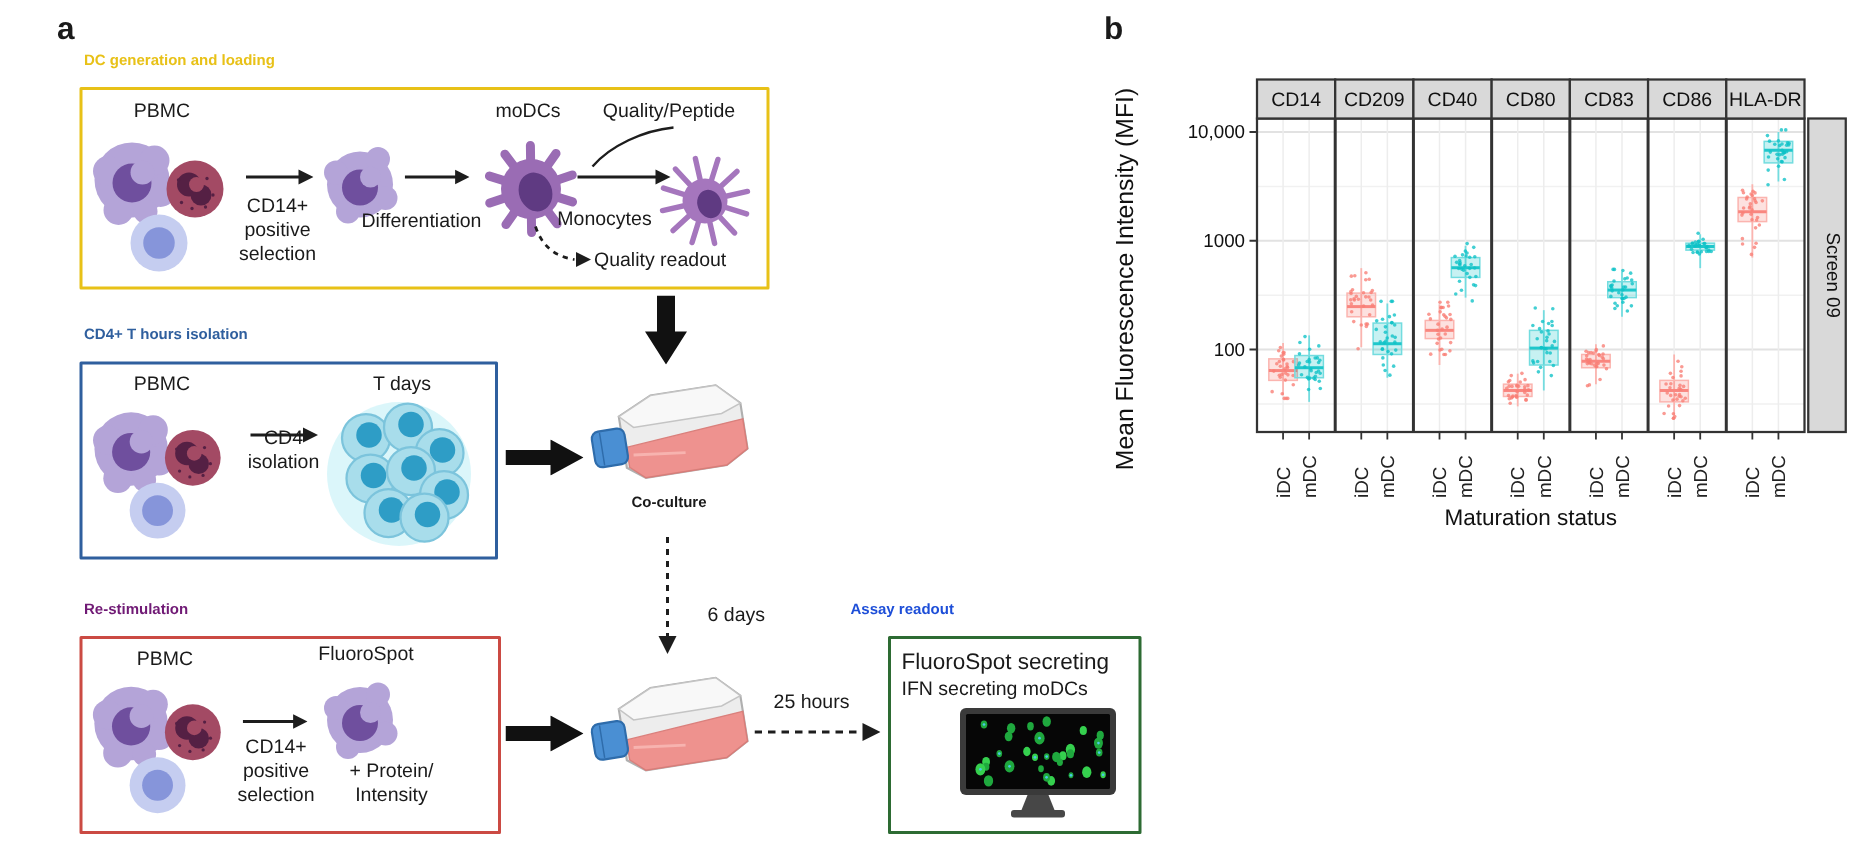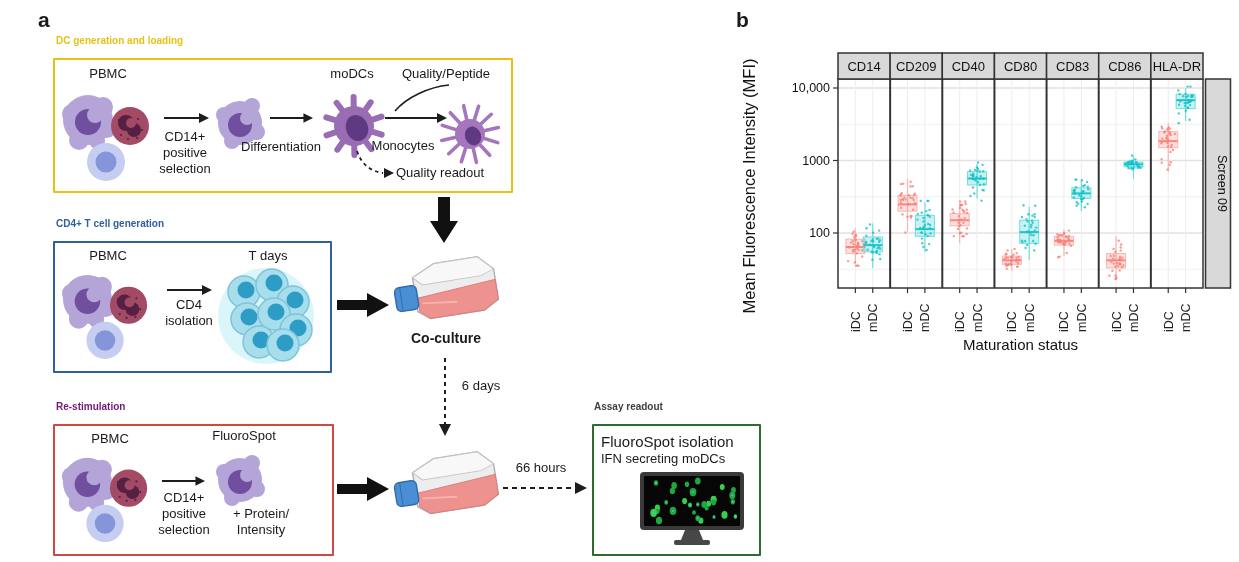--- a/index.html
+++ b/index.html
@@ -141,21 +141,21 @@
       </svg>
     </div>
   <div class="abs lbl" style="left:396px;top:165px;width:108px;text-align:left">Quality readout</div>
 
   <div class="abs icon" style="left:430px;top:197px;width:28px;height:46px">
       <svg viewBox="0 0 28 46">
         <polygon points="8,0 20,0 20,24 28,24 14,46 0,24 8,24" fill="#111"></polygon>
       </svg>
     </div>
 
-  <div class="abs sec-title" style="left: 56px; top: 218px; color: rgb(47, 95, 158);">CD4+ T cell generation</div>
+  <div class="abs sec-title" style="left: 56px; top: 218px; color: rgb(47, 95, 158);">CD4+ T hours isolation</div>
   <div class="abs sec-box" style="left: 53px; top: 241px; width: 275px; height: 128px; border-color: rgb(47, 95, 158);"></div>
 
   <div class="abs lbl" style="left:70px;top:248px;width:76px">PBMC</div>
   <div class="abs icon" style="left:58px;top:270px;width:98px;height:90px">
       <svg viewBox="0 0 100 92" preserveAspectRatio="xMidYMid meet">
     <g fill="#b4a4d8">
           <circle cx="30" cy="30" r="25"></circle>
           <circle cx="14" cy="24" r="10"></circle>
           <circle cx="45" cy="17" r="10"></circle>
       <circle cx="49" cy="38" r="10"></circle>
@@ -181,21 +181,21 @@
     <circle cx="48" cy="72" r="19" fill="#c5cdf0"></circle>
         <circle cx="48" cy="72" r="10.5" fill="#8695da"></circle>
   </svg>
     </div>
   <div class="abs icon" style="left:166px;top:284px;width:46px;height:12px">
       <svg viewBox="0 0 46 12">
         <line x1="1" y1="6" x2="37" y2="6" stroke="#1d1d1d" stroke-width="2"></line>
         <polygon points="36,1 46,6 36,11" fill="#1d1d1d"></polygon>
       </svg>
     </div>
-  <div class="abs lbl" style="left:150px;top:297px;width:78px">CD4
+  <div class="abs lbl" style="left:150px;top:284px;width:78px">CD4
 isolation</div>
   <div class="abs lbl" style="left:238px;top:248px;width:60px">T days</div>
   <div class="abs icon" style="left:214px;top:262px;width:102px;height:102px">
       <svg viewBox="0 0 102 102" preserveAspectRatio="xMidYMid meet">
     <circle cx="52" cy="54" r="48" fill="#bdeef5" opacity="0.55"></circle>
         <circle cx="30" cy="30" r="16" fill="#a8ddeb" stroke="#7cc4dc" stroke-width="1.5"></circle>
     <circle cx="32" cy="28" r="8.5" fill="#2e9dc6"></circle>
         <circle cx="58" cy="23" r="16" fill="#a8ddeb" stroke="#7cc4dc" stroke-width="1.5"></circle>
     <circle cx="60" cy="21" r="8.5" fill="#2e9dc6"></circle>
         <circle cx="79" cy="40" r="16" fill="#a8ddeb" stroke="#7cc4dc" stroke-width="1.5"></circle>
@@ -223,29 +223,29 @@
    <g transform="rotate(-9 60 40)">
     <path d="M28,22 L52,11 L98,11 L113,26 L113,58 L97,67 L40,67 L28,58 Z" fill="#ededed" stroke="#b0b0b0" stroke-width="1.5"></path>
     <path d="M28,22 L52,11 L98,11 L113,26 L99,31 L37,31 Z" fill="#f8f8f8" stroke="#c4c4c4" stroke-width="1"></path>
     <path d="M30,44 L113,37 L113,58 L97,67 L40,67 L30,58 Z" fill="#ef8e8a" stroke="#da7b77" stroke-width="1" opacity="0.95"></path>
     <path d="M34,50 L70,54" stroke="#f7b3af" stroke-width="2" fill="none"></path>
     <rect x="7" y="30" width="23" height="25" rx="5" fill="#4a8fd3" stroke="#2e6cab" stroke-width="1.5"></rect>
     <line x1="13" y1="31" x2="13" y2="54" stroke="#2e6cab" stroke-width="1"></line>
    </g>
       </svg>
     </div>
-  <div class="abs lbl bold" style="left:398px;top:330px;width:96px;font-size:14px">Co-culture</div>
+  <div class="abs lbl bold" style="left:398px;top:330px;width:96px;font-size:10px">Co-culture</div>
 
   <div class="abs icon" style="left:438px;top:358px;width:14px;height:80px">
       <svg viewBox="0 0 14 80">
         <line x1="7" y1="0" x2="7" y2="66" stroke="#1d1d1d" stroke-width="2" stroke-dasharray="4,4"></line>
         <polygon points="1,66 13,66 7,78" fill="#1d1d1d"></polygon>
       </svg>
     </div>
-  <div class="abs lbl" style="left:452px;top:378px;width:58px;text-align:center">6 days</div>
+  <div class="abs lbl" style="left:452px;top:402px;width:58px;text-align:right">6 days</div>
 
   <div class="abs sec-title" style="left: 56px; top: 401px; color: #701a75;">Re-stimulation</div>
   <div class="abs sec-box" style="left: 53px; top: 424px; width: 277px; height: 128px; border-color: rgb(203, 74, 67);"></div>
 
   <div class="abs lbl" style="left:72px;top:431px;width:76px">PBMC</div>
   <div class="abs lbl" style="left:196px;top:428px;width:96px">FluoroSpot</div>
   <div class="abs icon" style="left:58px;top:452px;width:98px;height:92px">
       <svg viewBox="0 0 100 92" preserveAspectRatio="xMidYMid meet">
     <g fill="#b4a4d8">
           <circle cx="30" cy="30" r="25"></circle>
@@ -311,31 +311,31 @@
     <path d="M28,22 L52,11 L98,11 L113,26 L113,58 L97,67 L40,67 L28,58 Z" fill="#ededed" stroke="#b0b0b0" stroke-width="1.5"></path>
     <path d="M28,22 L52,11 L98,11 L113,26 L99,31 L37,31 Z" fill="#f8f8f8" stroke="#c4c4c4" stroke-width="1"></path>
     <path d="M30,44 L113,37 L113,58 L97,67 L40,67 L30,58 Z" fill="#ef8e8a" stroke="#da7b77" stroke-width="1" opacity="0.95"></path>
     <path d="M34,50 L70,54" stroke="#f7b3af" stroke-width="2" fill="none"></path>
     <rect x="7" y="30" width="23" height="25" rx="5" fill="#4a8fd3" stroke="#2e6cab" stroke-width="1.5"></rect>
     <line x1="13" y1="31" x2="13" y2="54" stroke="#2e6cab" stroke-width="1"></line>
    </g>
       </svg>
     </div>
 
-  <div class="abs lbl" style="left:506px;top:460px;width:70px">66 hours</div>
+  <div class="abs lbl" style="left:506px;top:460px;width:70px">25 hours</div>
   <div class="abs icon" style="left:503px;top:481px;width:84px;height:14px">
       <svg viewBox="0 0 84 14">
         <line x1="0" y1="7" x2="72" y2="7" stroke="#1d1d1d" stroke-width="2" stroke-dasharray="5,4"></line>
         <polygon points="72,1 84,7 72,13" fill="#1d1d1d"></polygon>
       </svg>
     </div>
 
-  <div class="abs sec-title" style="left: 594px; top: 401px; color: #404040;">Assay readout</div>
+  <div class="abs sec-title" style="left: 567px; top: 401px; color: #1d4ed8;">Assay readout</div>
   <div class="abs sec-box" style="left: 592px; top: 424px; width: 165px; height: 128px; border-color: rgb(45, 107, 51);"></div>
-  <div class="abs" style="left:601px;top:433px;width:150px;font-size:15px;text-align:left">FluoroSpot isolation</div>
+  <div class="abs" style="left:601px;top:433px;width:150px;font-size:15px;text-align:left">FluoroSpot secreting</div>
   <div class="abs" style="left:601px;top:451px;width:150px;font-size:13px;text-align:left">IFN secreting moDCs</div>
   <div class="abs icon" style="left:638px;top:472px;width:110px;height:76px">
       <svg viewBox="0 0 106 76" preserveAspectRatio="xMidYMid meet">
     <rect x="0" y="0" width="104" height="58" rx="4" fill="#3a3a3a"></rect>
     <rect x="4" y="4" width="96" height="50" rx="1" fill="#060606"></rect>
         <ellipse cx="32.4" cy="19.0" rx="2.6" ry="3.2" fill="#1fa83e"></ellipse>
         <ellipse cx="26.2" cy="30.4" rx="1.9" ry="2.4" fill="#1fa83e"></ellipse>
         <circle cx="26.2" cy="30.4" r="0.9" fill="#49c8e8"></circle>
         <ellipse cx="73.6" cy="27.7" rx="3.1" ry="3.9" fill="#35d04e"></ellipse>
         <ellipse cx="44.6" cy="29.0" rx="2.5" ry="3.1" fill="#35d04e"></ellipse>

